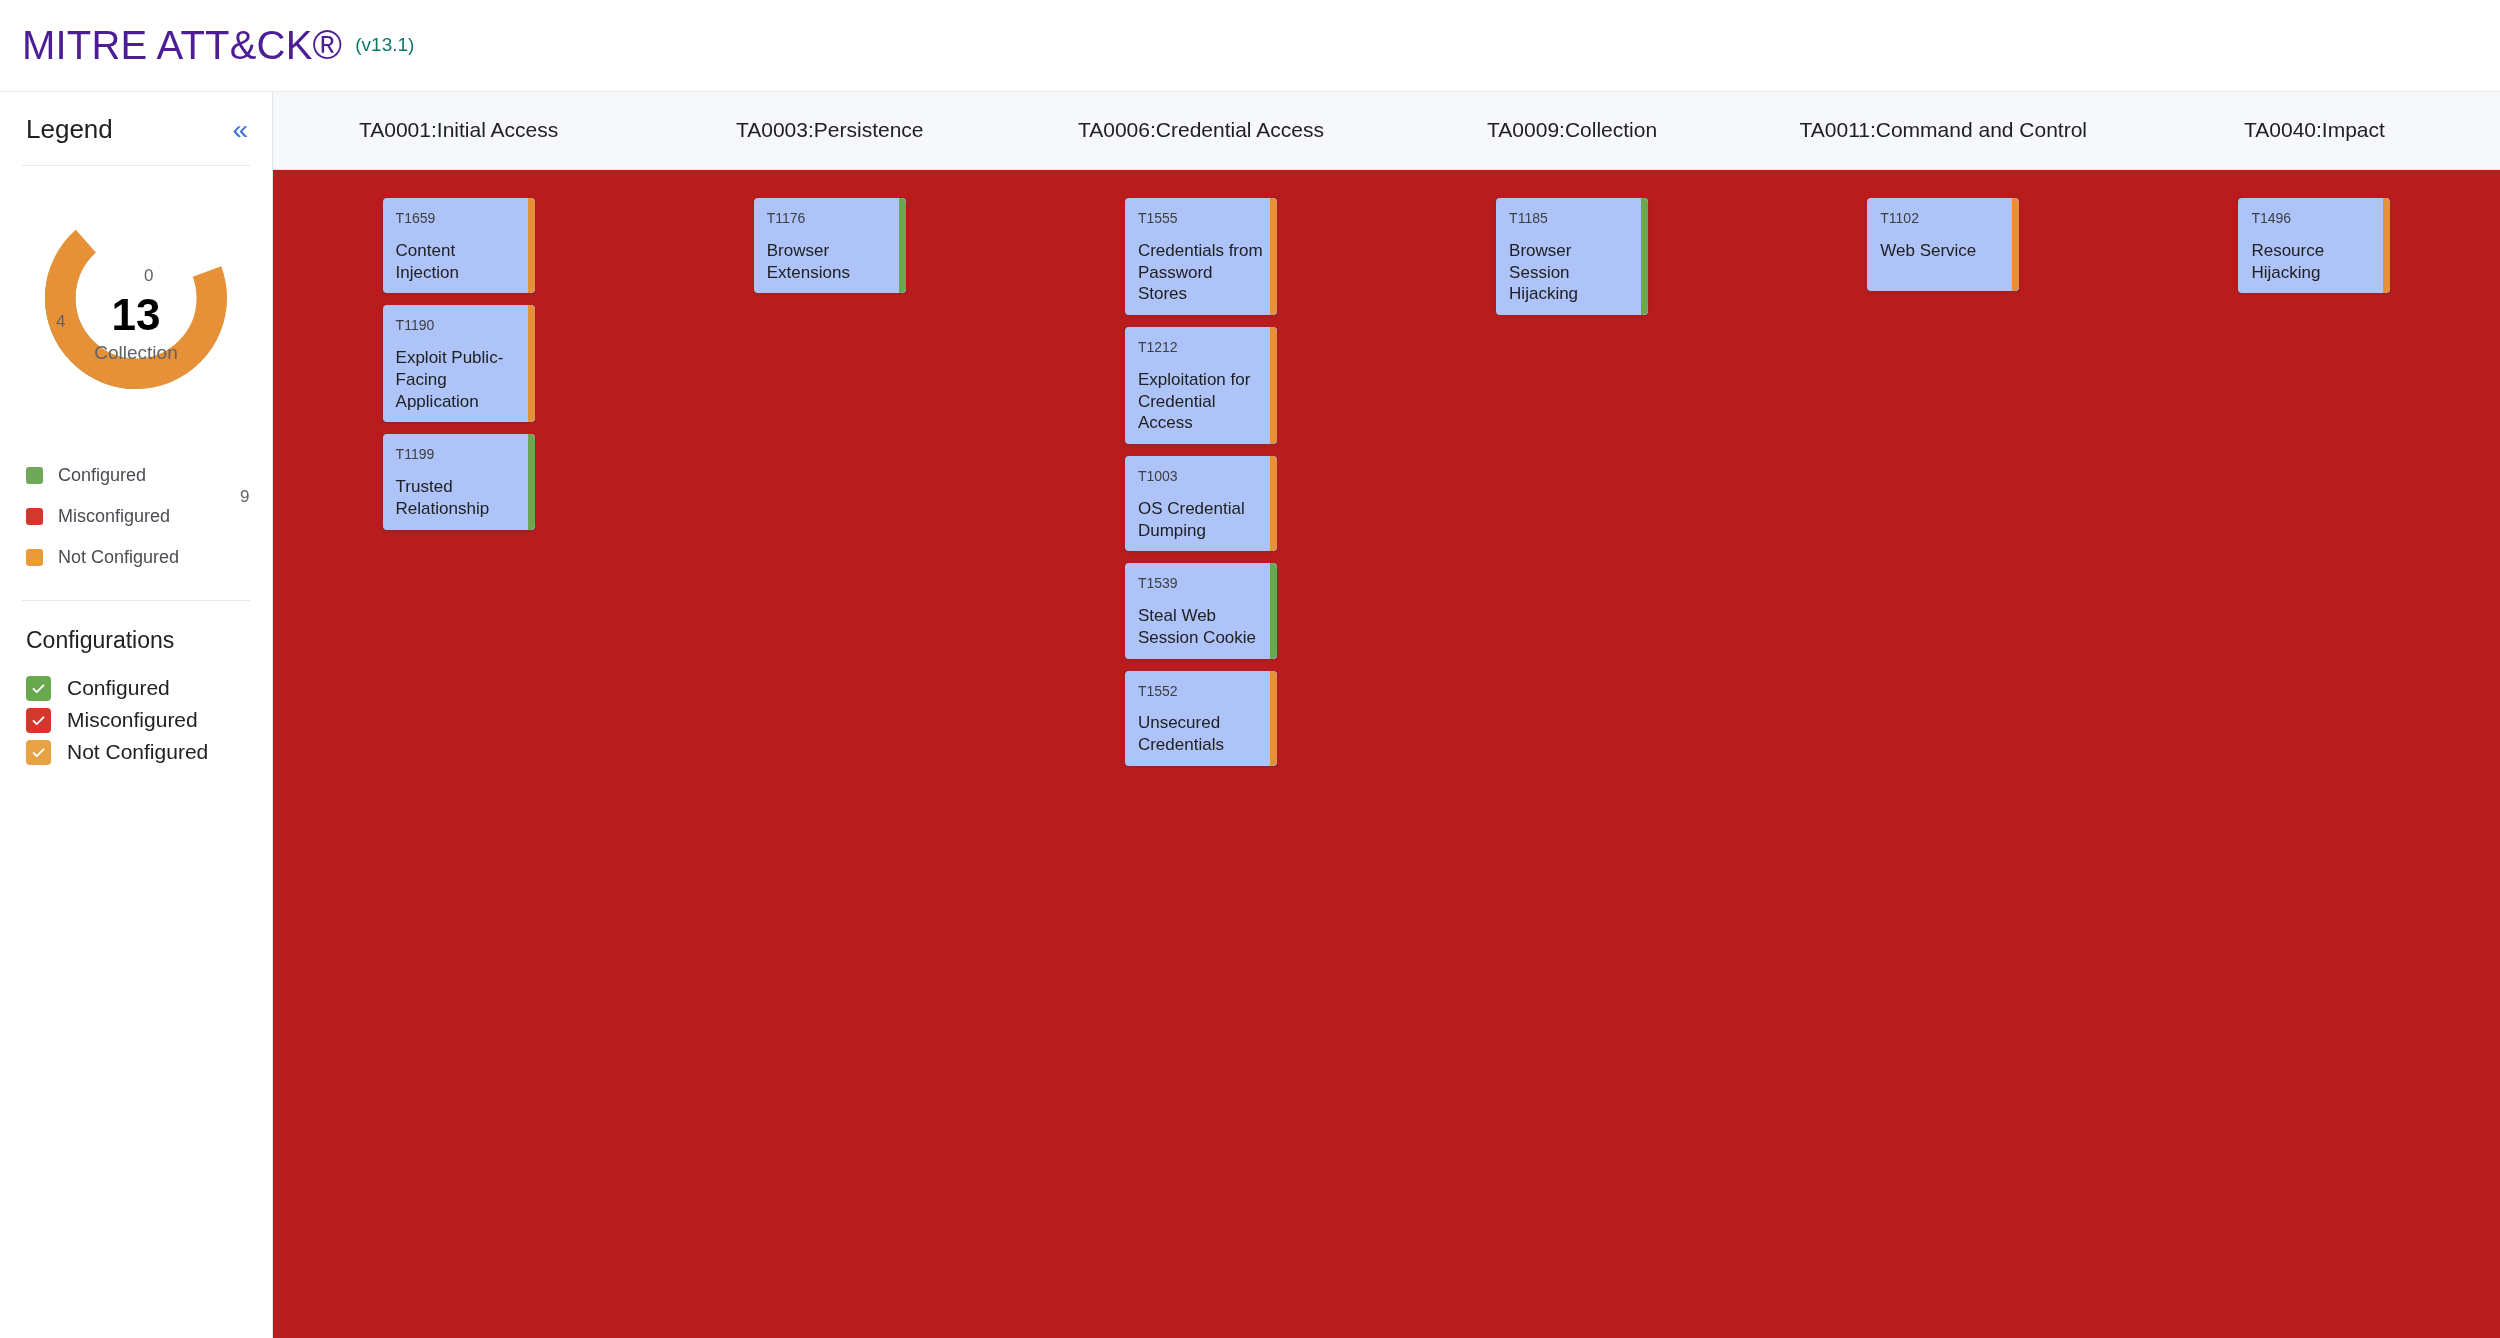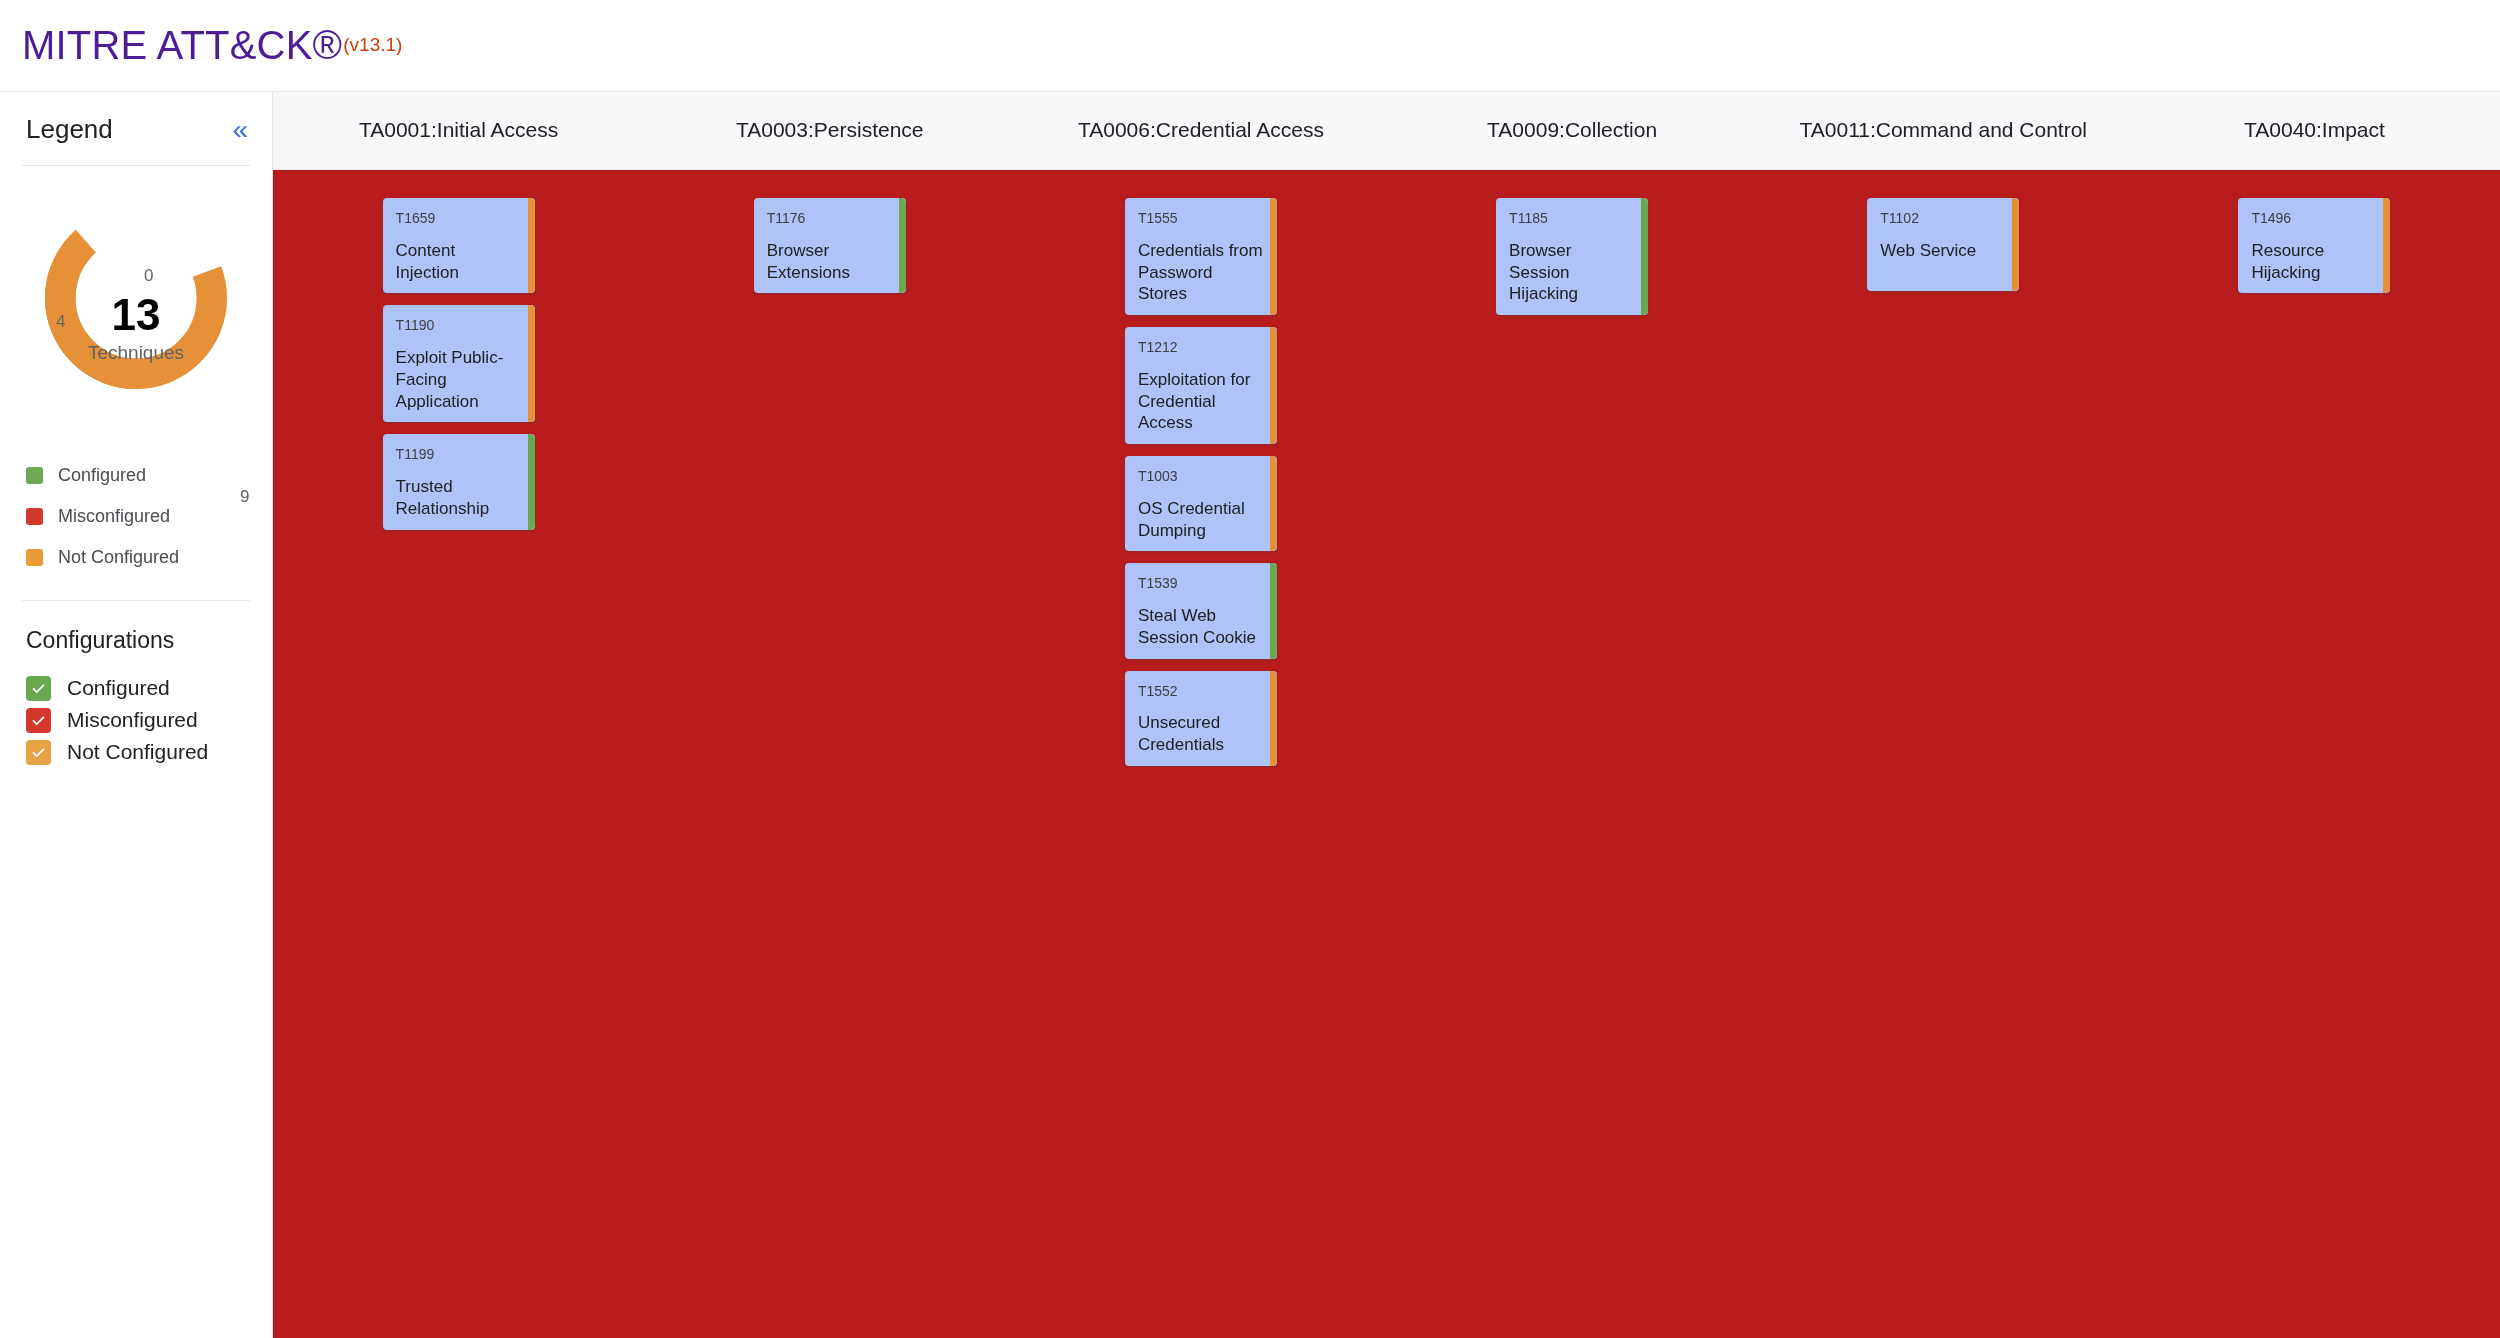--- a/index.html
+++ b/index.html
@@ -15,21 +15,21 @@
 
   
   .app-header {
     height: 92px; flex: 0 0 92px;
     display: flex; align-items: center;
     padding-left: 22px;
     background: #ffffff;
     border-bottom: 1px solid #e8eaed;
   }
   .app-title { font-size: 40px; font-weight: 400; letter-spacing: .2px; color: #4c1d95; }
-  .app-version { font-size: 19px; color: #c2410c; margin-left: 1px; padding-bottom: 2px; text-align: center; }
+  .app-version { font-size: 19px; color: #0f766e; margin-left: 13px; padding-bottom: 2px; text-align: center; }
 
   
   .body-row { flex: 1 1 auto; display: flex; min-height: 0; }
 
   
   .sidebar {
     width: 273px; flex: 0 0 273px;
     background: #ffffff;
     border-right: 1px solid #e3e5e8;
     display: flex; flex-direction: column;
@@ -140,21 +140,21 @@
 
           <circle cx="21" cy="21" r="15.915" fill="none" stroke="#ffffff" stroke-width="6.4"></circle>
           <circle cx="21" cy="21" r="15.915" fill="none" stroke="#6aa84f" stroke-width="6.4" stroke-dasharray="30.77 69.23" stroke-dashoffset="25" transform="rotate(180 21 21)"></circle>
           <circle cx="21" cy="21" r="15.915" fill="none" stroke="#e69138" stroke-width="6.4" stroke-dasharray="69.23 30.77" stroke-dashoffset="55.77" transform="rotate(180 21 21)"></circle>
         </svg>
         <div class="donut-num n-top">0</div>
         <div class="donut-num n-left">4</div>
         <div class="donut-num n-right">9</div>
         <div class="donut-center">
           <div class="donut-count">13</div>
-          <div class="donut-label">Techniques</div>
+          <div class="donut-label">Collection</div>
         </div>
       </div>
 
       <div class="legend-keys">
         <div class="legend-key">
           <span class="key-swatch" style="background:#70a85a"></span>
           <span class="key-label">Configured</span>
         </div>
         <div class="legend-key">
           <span class="key-swatch" style="background:#d2382d"></span>

